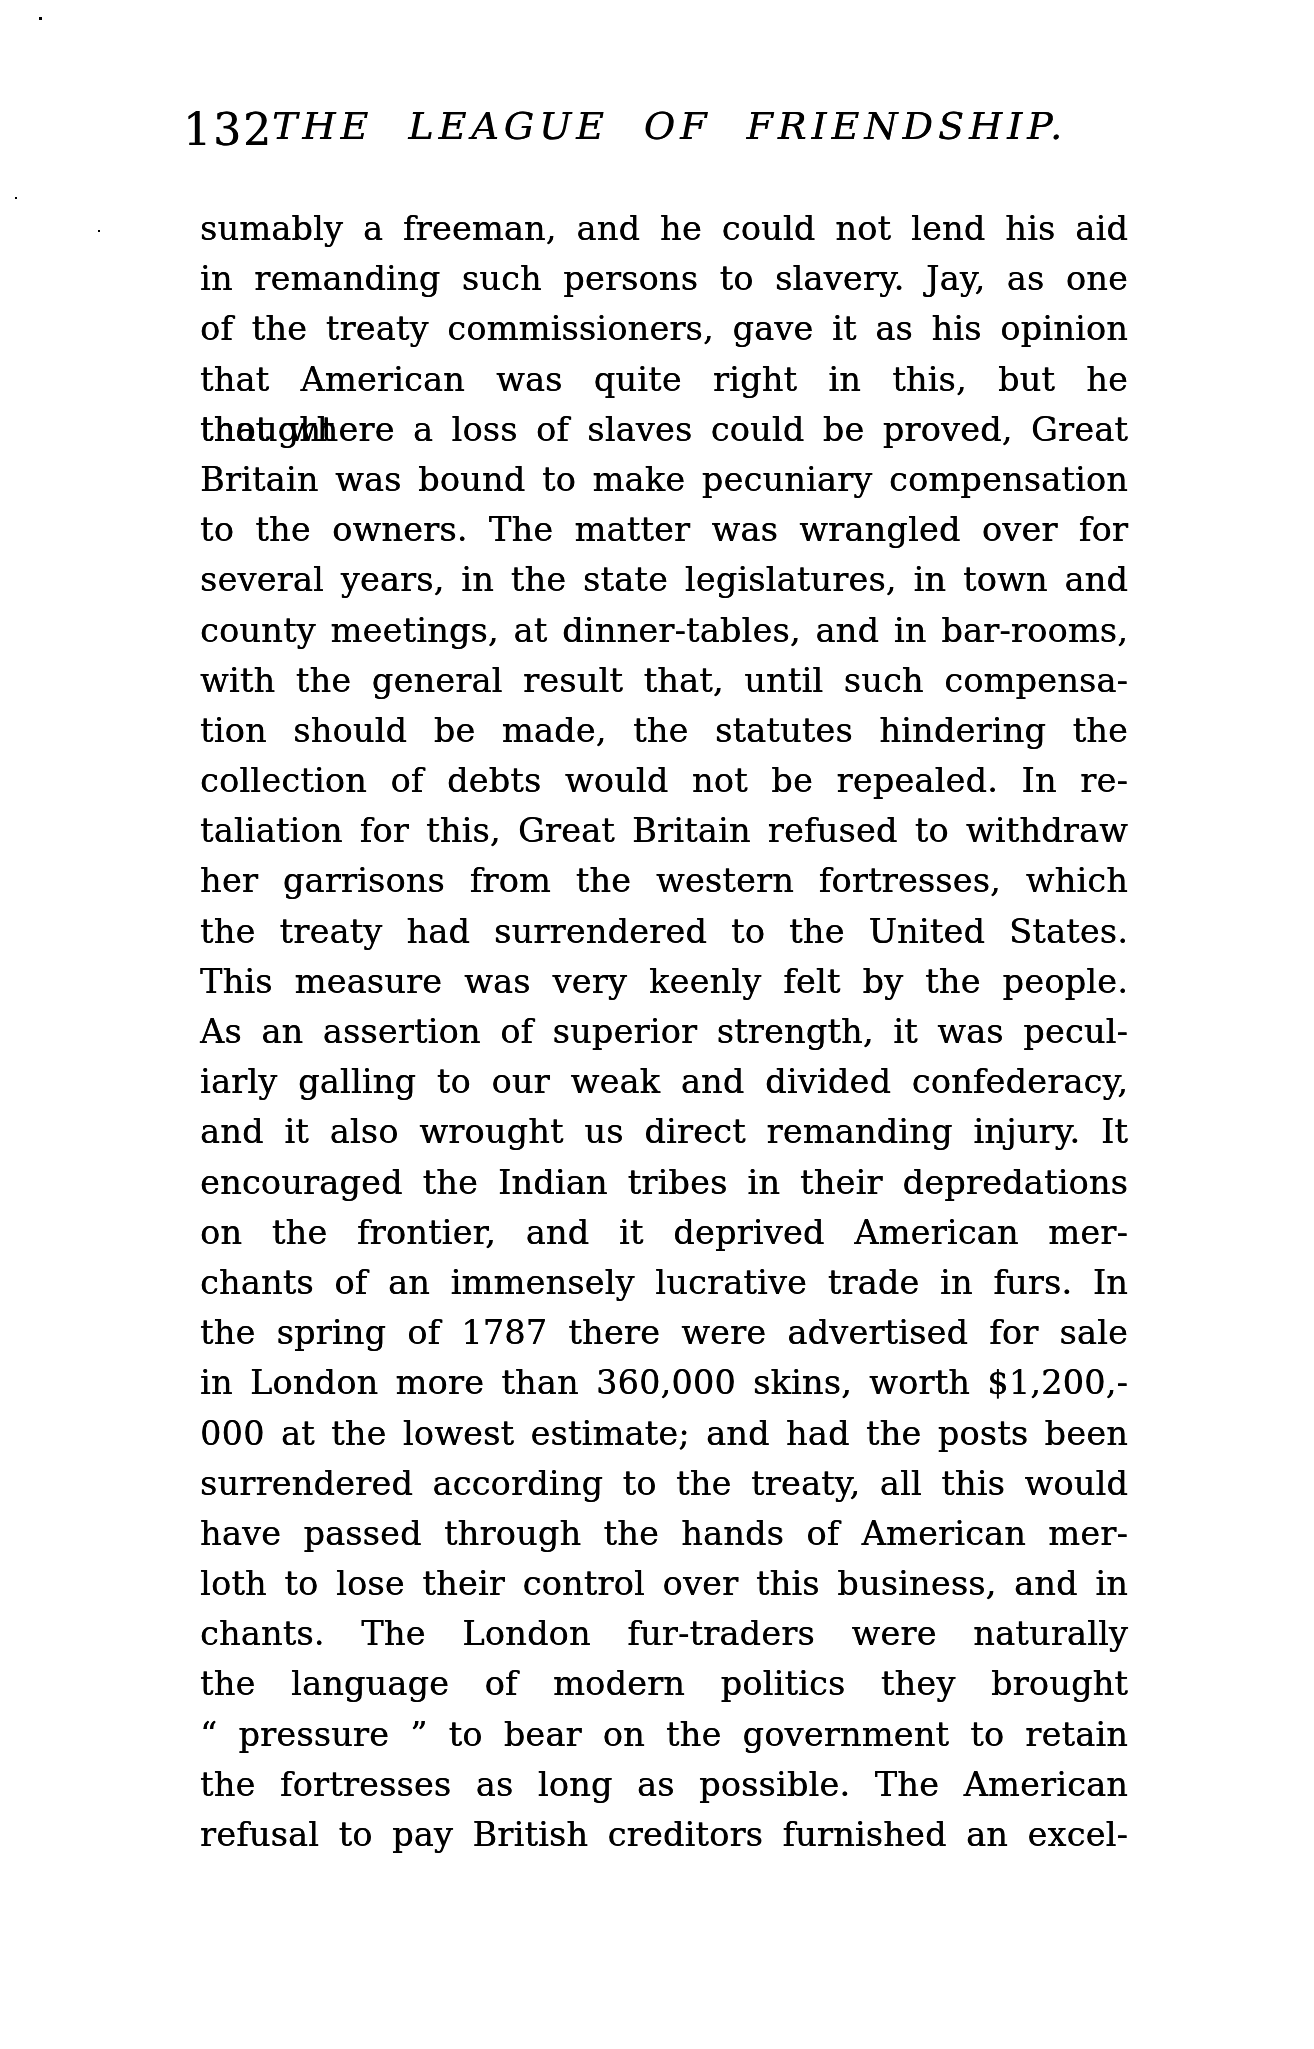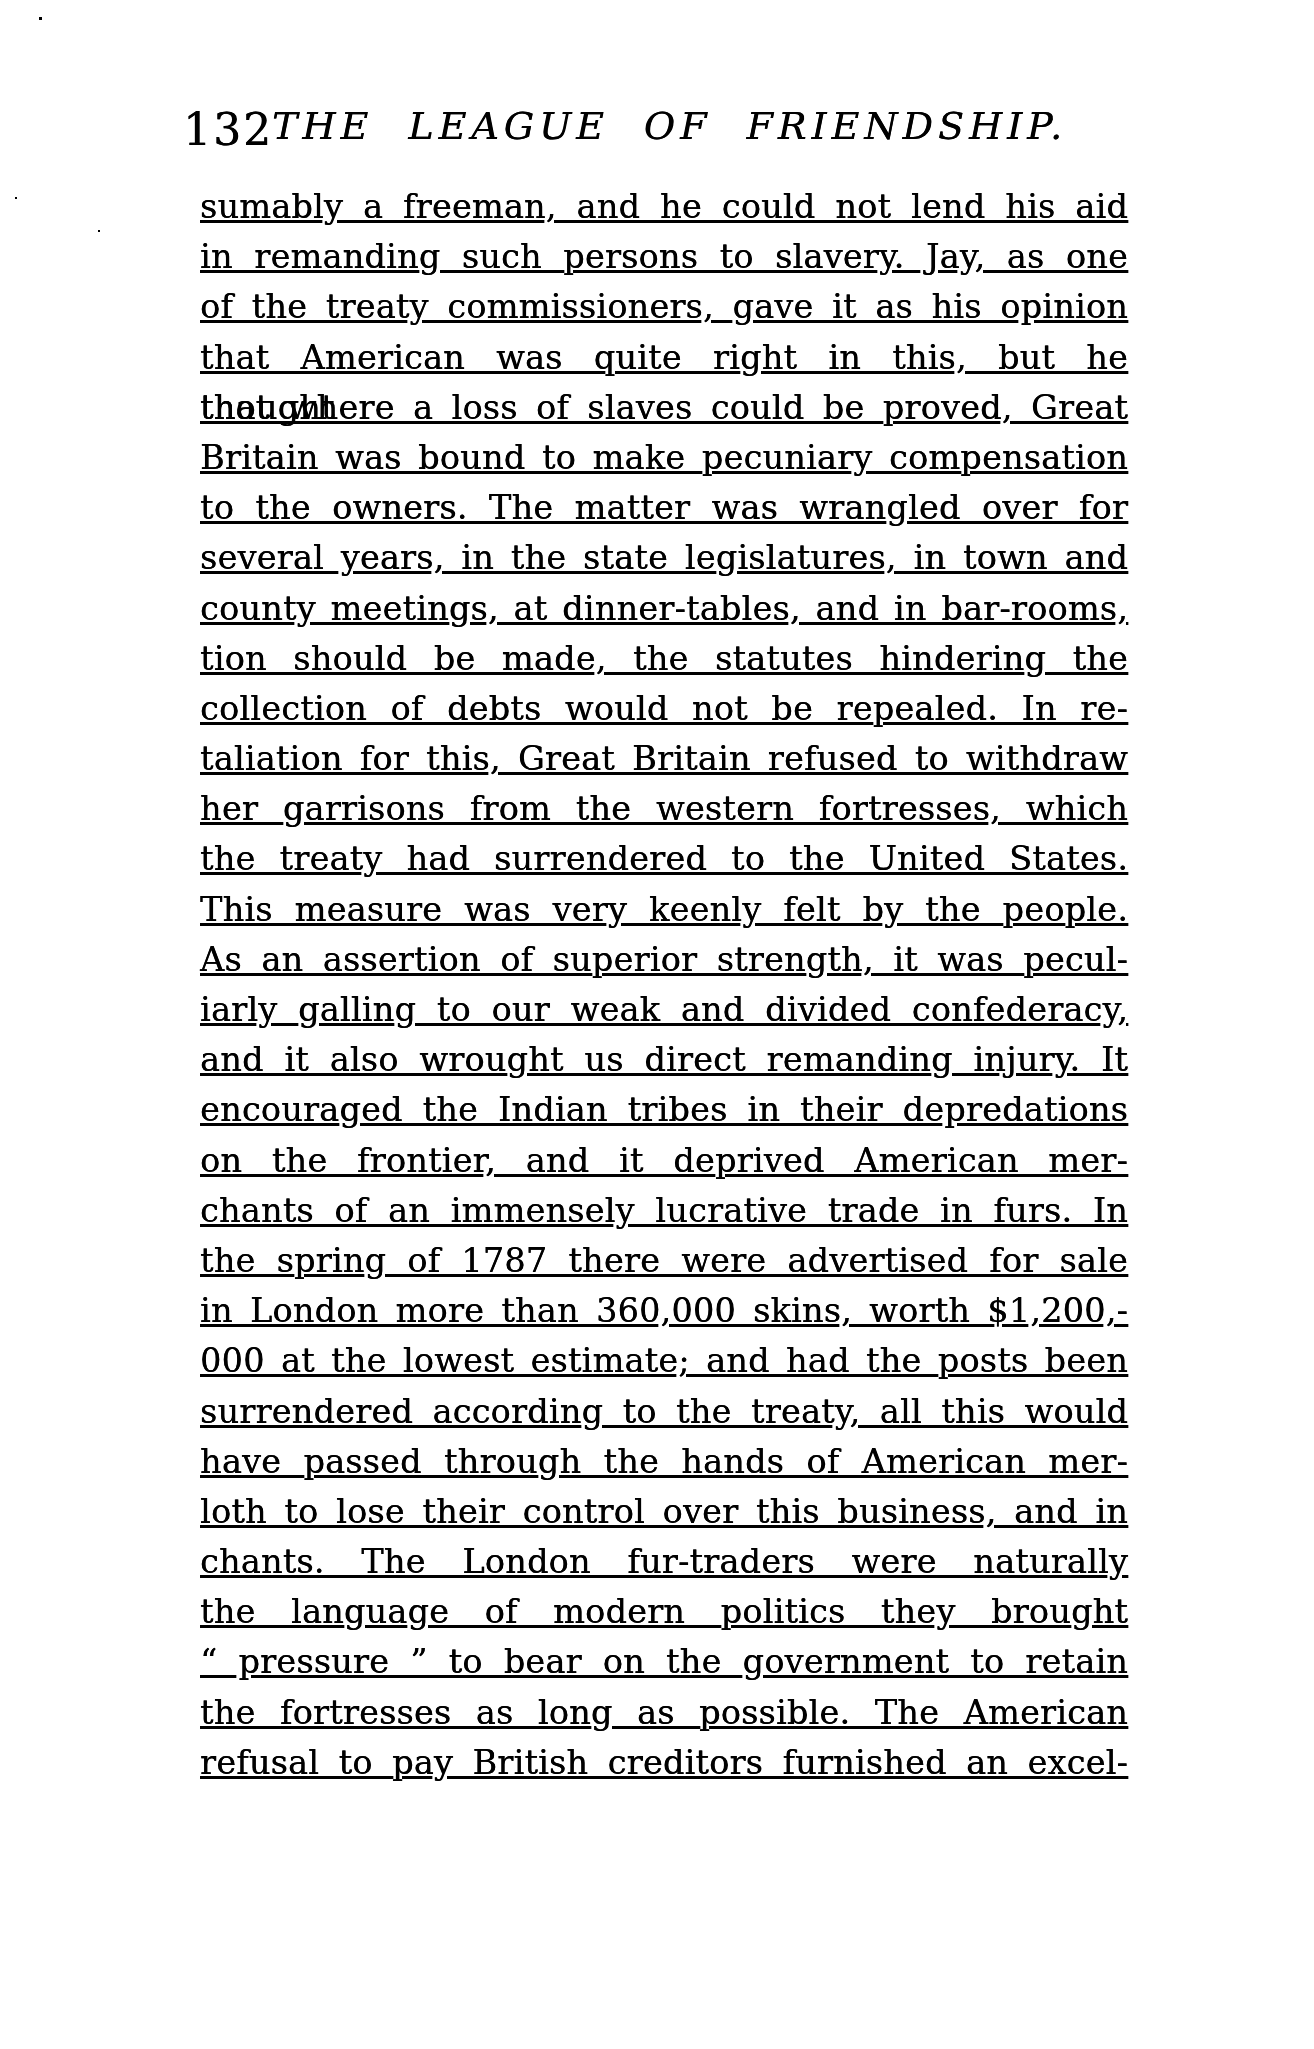--- a/index.html
+++ b/index.html
@@ -40,24 +40,23 @@
     font-size: 38px;
     line-height: 52px;
     letter-spacing: 5px;
     word-spacing: 18px;
     text-shadow: 0.4px 0 0 #000;
     white-space: nowrap;
     padding-left: 11px;
   }
   .body-text {
     position: absolute;
-    top: 182px;
+    top: 204px;
     left: 200px;
     width: 928px;
-    text-decoration: underline;
   }
   .text-line {
     font-size: 33.5px;
     line-height: 50.2px;
     height: 50.2px;
     text-align: justify;
     text-align-last: justify;
     letter-spacing: 0.2px;
     word-spacing: 2px;
     text-shadow: 0.35px 0 0 #000;
@@ -94,20 +93,21 @@
   <div class="body-text">
       <div class="text-line">sumably a freeman, and he could not lend his aid</div>
       <div class="text-line">in remanding such persons to slavery.  Jay, as one</div>
       <div class="text-line">of the treaty commissioners, gave it as his opinion</div>
       <div class="text-line">that American was quite right in this, but he thought</div>
       <div class="text-line">that where a loss of slaves could be proved, Great</div>
       <div class="text-line">Britain was bound to make pecuniary compensation</div>
       <div class="text-line">to the owners.  The matter was wrangled over for</div>
       <div class="text-line">several years, in the state legislatures, in town and</div>
       <div class="text-line">county meetings, at dinner-tables, and in bar-rooms,</div>
+      <div class="text-line">with the general result that, until such compensa-</div>
       <div class="text-line">tion should be made, the statutes hindering the</div>
       <div class="text-line">collection of debts would not be repealed.  In re-</div>
       <div class="text-line">taliation for this, Great Britain refused to withdraw</div>
       <div class="text-line">her garrisons from the western fortresses, which</div>
       <div class="text-line">the treaty had surrendered to the United States.</div>
       <div class="text-line">This measure was very keenly felt by the people.</div>
       <div class="text-line">As an assertion of superior strength, it was pecul-</div>
       <div class="text-line">iarly galling to our weak and divided confederacy,</div>
       <div class="text-line">and it also wrought us direct remanding injury.  It</div>
       <div class="text-line">encouraged the Indian tribes in their depredations</div>

